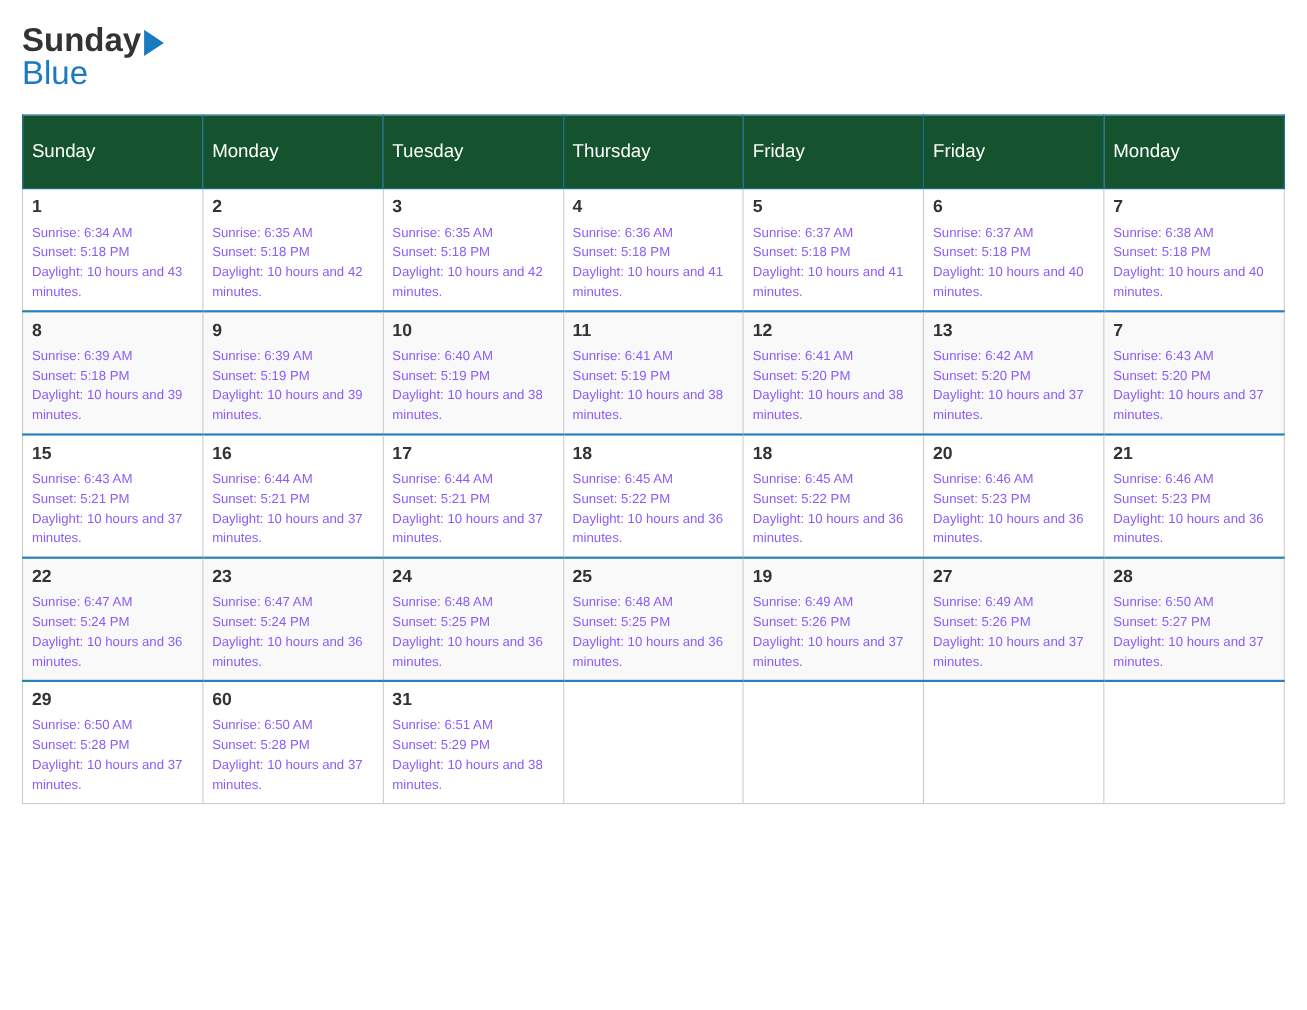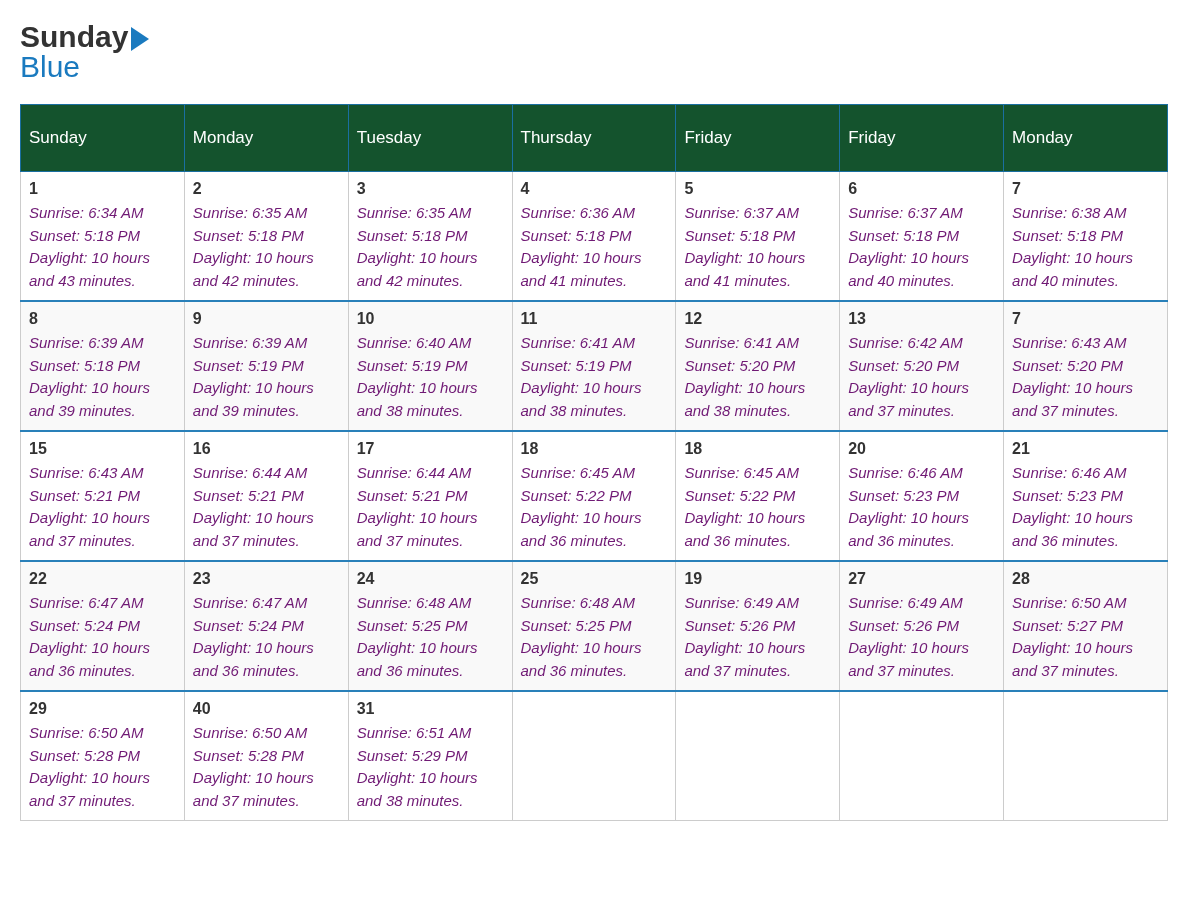--- a/index.html
+++ b/index.html
@@ -56,24 +56,23 @@
       font-size: 13.5px;
       color: #333;
     }
     .day-number {
       font-size: 16px;
       font-weight: bold;
       display: block;
       margin-bottom: 4px;
     }
     .day-info {
-      font-size: 15px;
+      font-size: 12px;
       line-height: 1.5;
-      color: #701a75;
-      font-style: italic;
+      color: #8b5cf6;
     }
     .calendar tr:nth-child(even) td {
       background-color: #f9f9f9;
     }
     .calendar tbody tr td {
       background-color: #fff;
     }
     .empty-cell {
       background-color: #fff !important;
     }
@@ -348,21 +347,21 @@
       <tr class="row-divider">
         <td>
           <span class="day-number">29</span>
           <div class="day-info">
             Sunrise: 6:50 AM<br>
             Sunset: 5:28 PM<br>
             Daylight: 10 hours and 37 minutes.
           </div>
         </td>
         <td>
-          <span class="day-number">40</span>
+          <span class="day-number">60</span>
           <div class="day-info">
             Sunrise: 6:50 AM<br>
             Sunset: 5:28 PM<br>
             Daylight: 10 hours and 37 minutes.
           </div>
         </td>
         <td>
           <span class="day-number">31</span>
           <div class="day-info">
             Sunrise: 6:51 AM<br>

